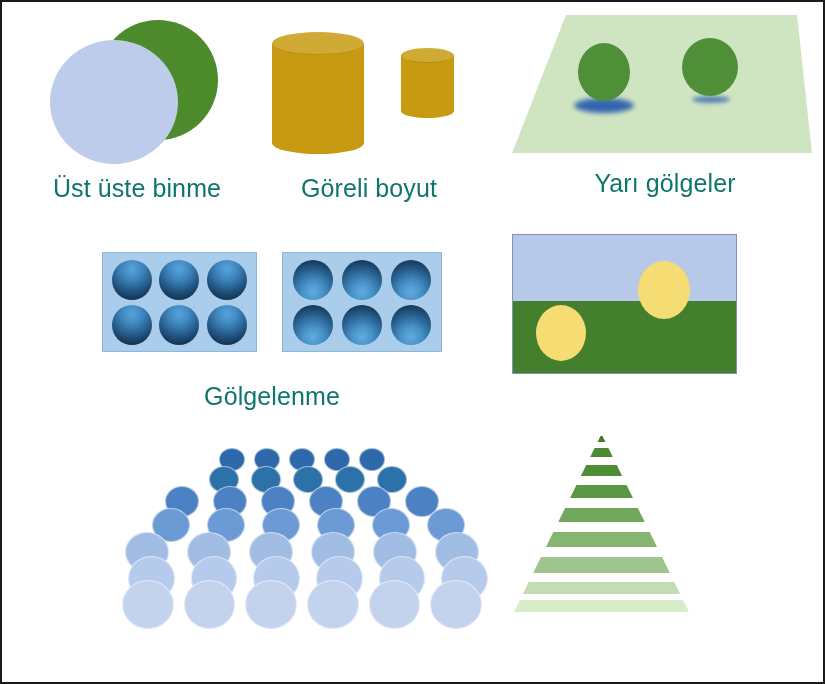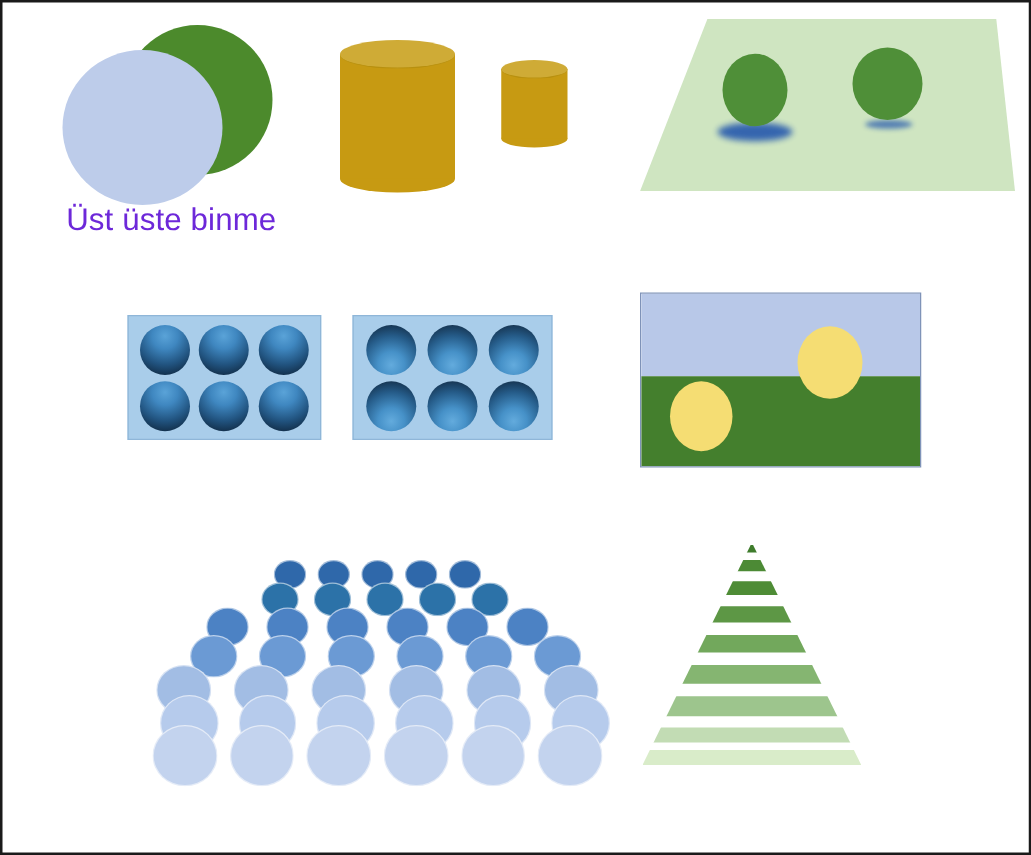--- a/index.html
+++ b/index.html
@@ -14,26 +14,27 @@
     height:684px;
     background:#ffffff;
     border:2px solid #1a1a1a;
     box-sizing:border-box;
     overflow:hidden;
   }
   .panel{position:absolute;}
   .caption{
     position:absolute;
     text-align:center;
-    color:#6d28d9;
+    color:#0f766e;
     font-size:25px;
     font-weight:400;
     letter-spacing:.1px;
     white-space:nowrap;
     font-family:"Liberation Sans", sans-serif;
+    margin-top:12px;
   }
 
   
   #p-overlap{left:36px;top:10px;width:215px;height:150px;}
   #p-overlap .disc{position:absolute;border-radius:50%;}
   #p-overlap .back{
     width:120px;height:120px;left:60px;top:8px;
     background:#4c8a2c;
   }
   #p-overlap .front{
@@ -194,28 +195,30 @@
       <div class="bottomcap"></div>
       <div class="body"></div>
       <div class="top"></div>
     </div>
     <div class="cyl" id="cyl-small">
       <div class="bottomcap"></div>
       <div class="body"></div>
       <div class="top"></div>
     </div>
   </div>
+  <div class="caption cap-size">Göreli boyut</div>
 
   <div class="panel" id="p-penumbra">
     <div class="ground"></div>
     <div class="shadow" id="shadow-a"></div>
     <div class="ball" id="ball-a"></div>
     <div class="shadow" id="shadow-b"></div>
     <div class="ball" id="ball-b"></div>
   </div>
+  <div class="caption cap-penumbra">Yarı gölgeler</div>
 
   <div class="panel" id="p-shading">
     <div class="shadebox" id="shadebox-convex">
       <div class="sphgrid" id="grid-convex">
           <div class="sph convex"></div>
           <div class="sph convex"></div>
           <div class="sph convex"></div>
           <div class="sph convex"></div>
           <div class="sph convex"></div>
           <div class="sph convex"></div>
@@ -225,20 +228,21 @@
       <div class="sphgrid" id="grid-concave">
           <div class="sph concave"></div>
           <div class="sph concave"></div>
           <div class="sph concave"></div>
           <div class="sph concave"></div>
           <div class="sph concave"></div>
           <div class="sph concave"></div>
         </div>
     </div>
   </div>
+  <div class="caption cap-shading">Gölgelenme</div>
 
   <div class="panel" id="p-horizon">
     <div class="scene">
       <div class="sky"></div>
       <div class="ground"></div>
       <div class="sun" id="sun-far"></div>
       <div class="sun" id="sun-near"></div>
     </div>
   </div>
 

